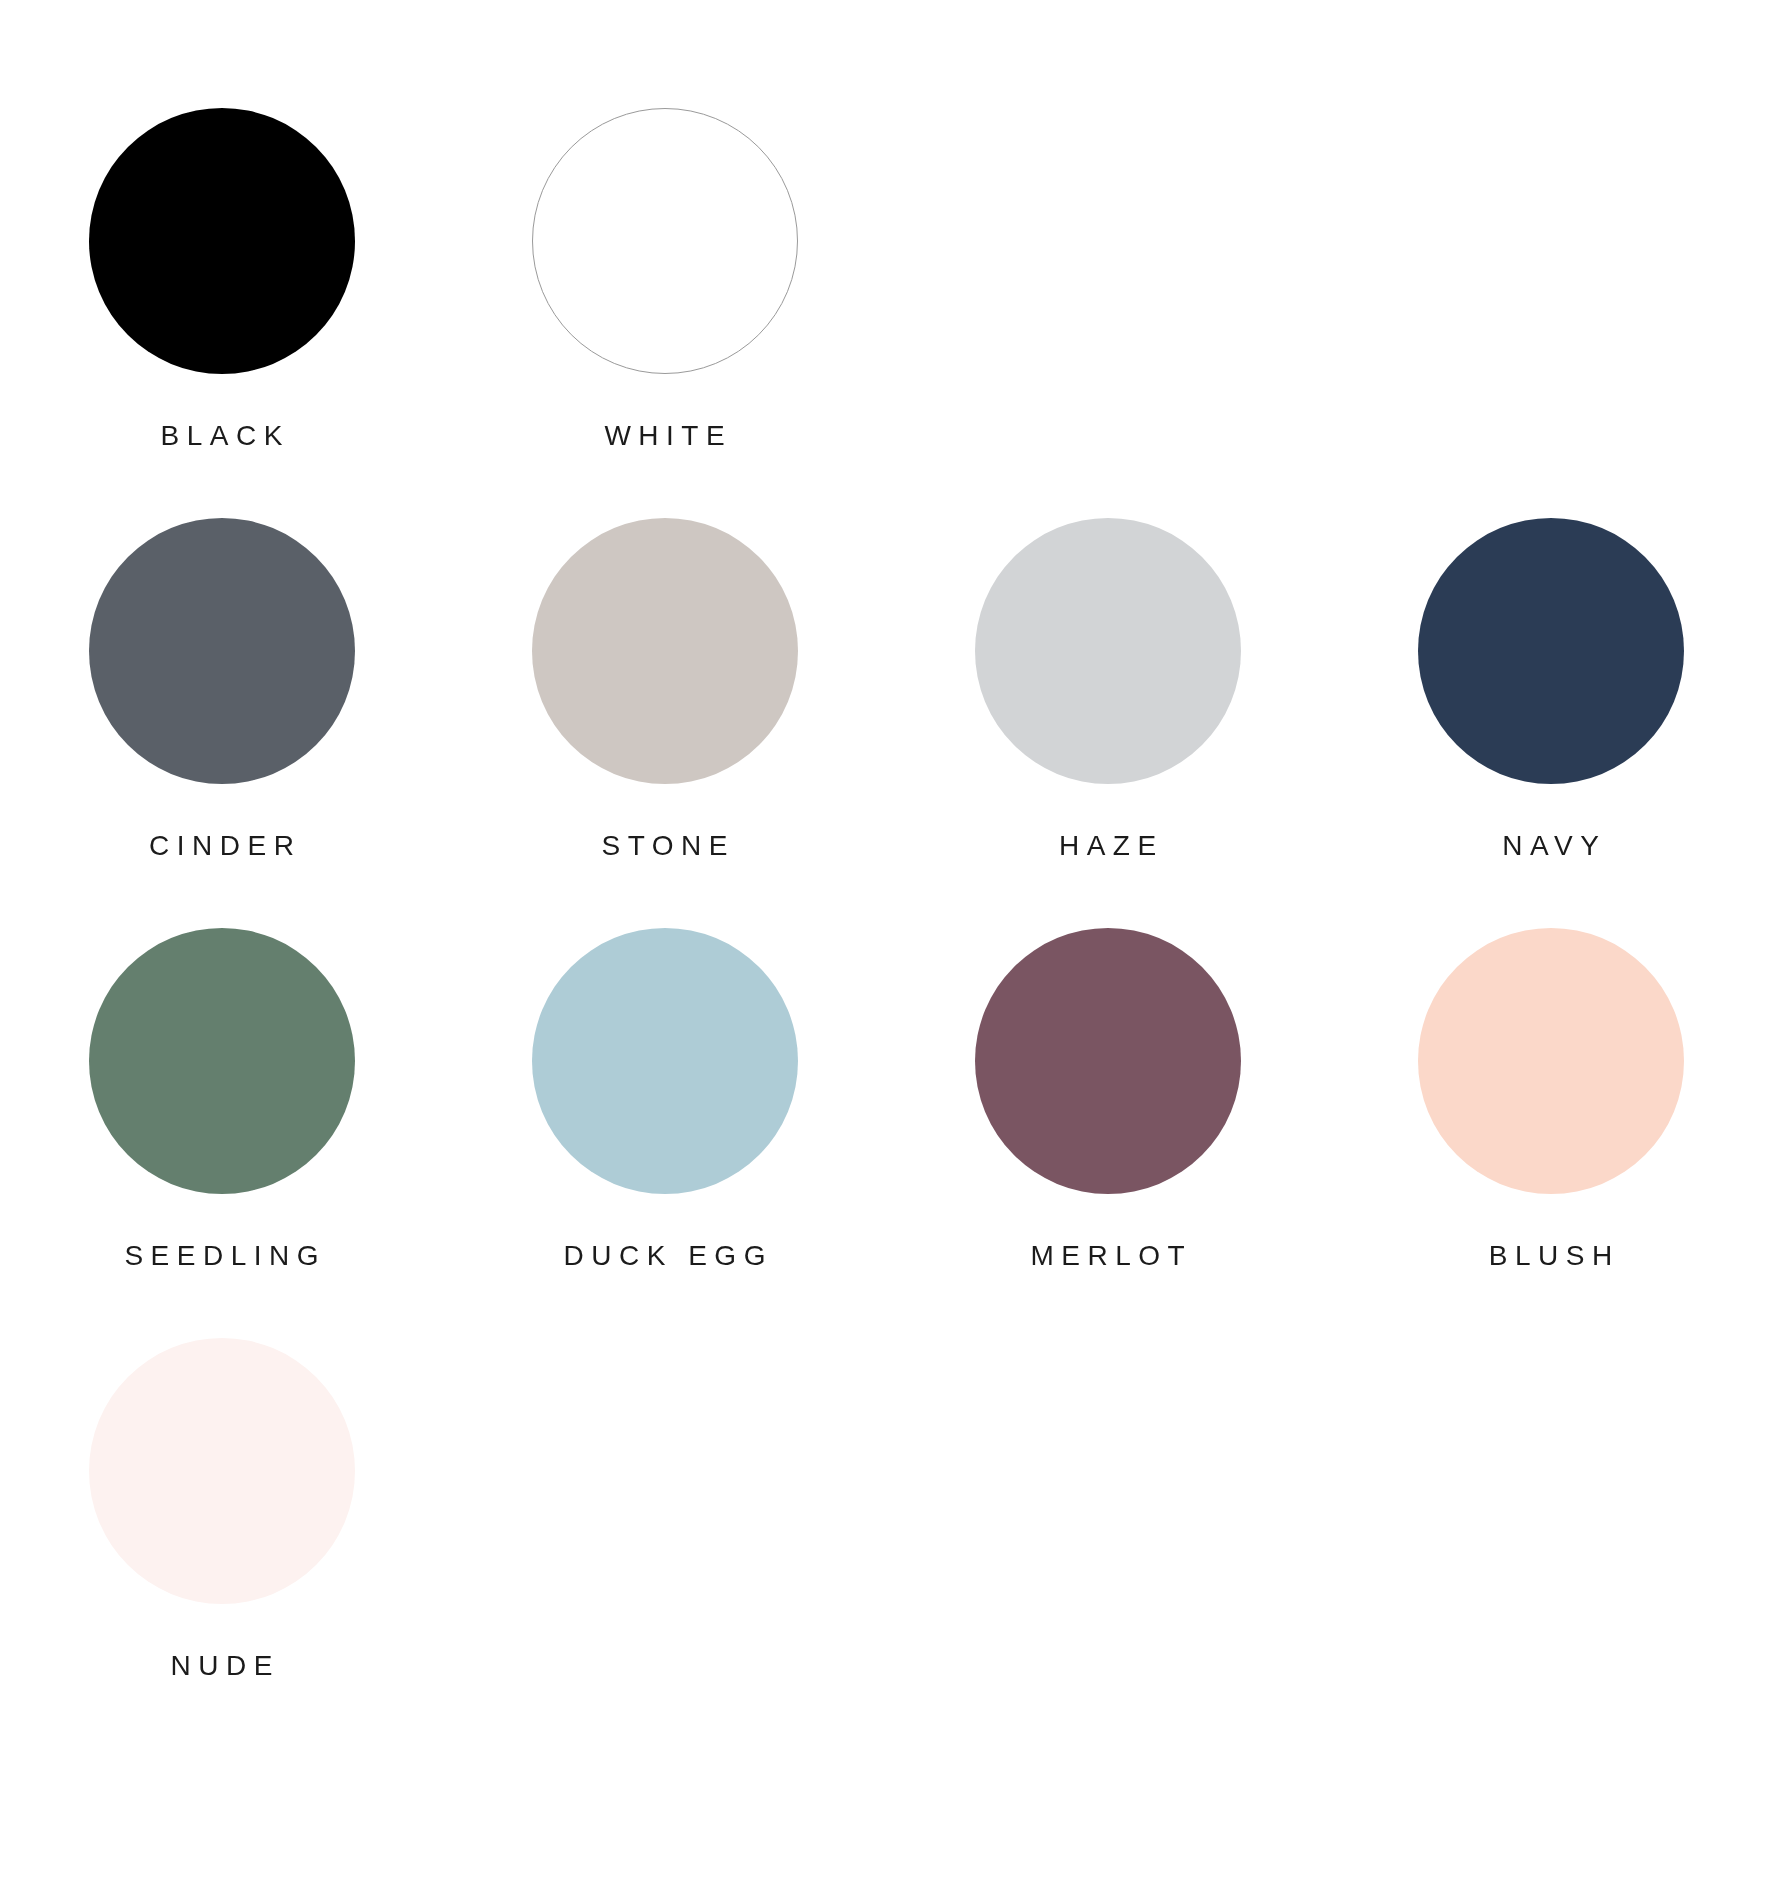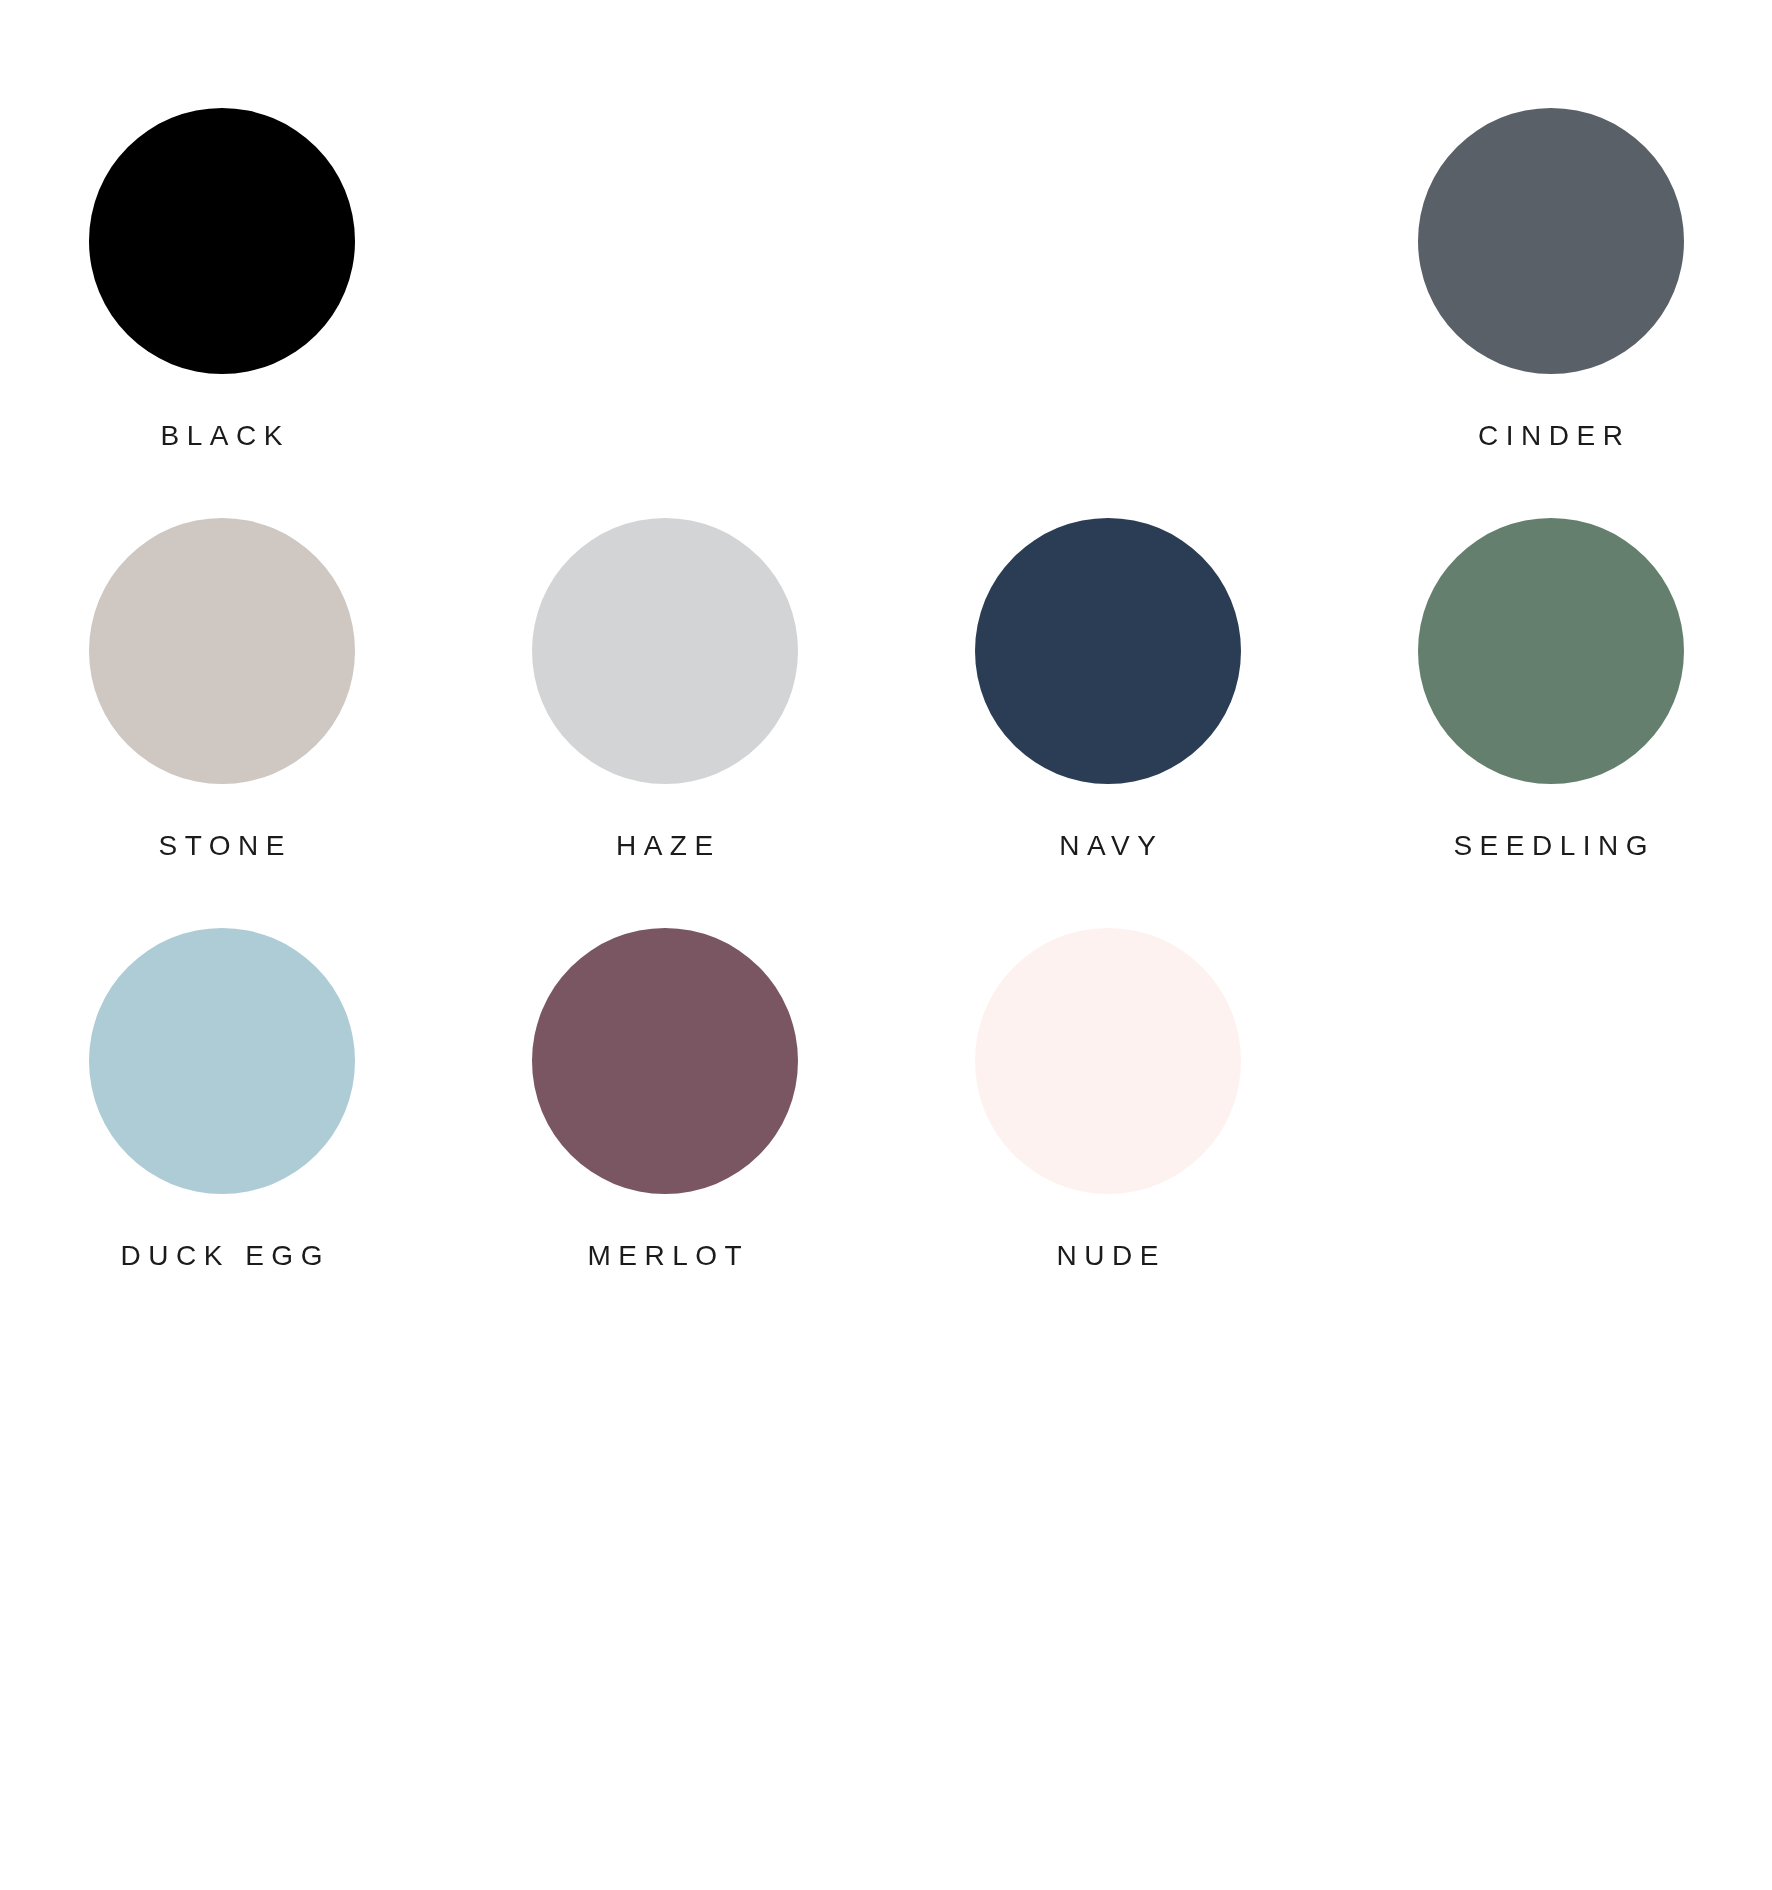--- a/index.html
+++ b/index.html
@@ -76,20 +76,24 @@
 </style>
 </head>
 <body>
 
 <div class="palette-board">
   <div class="palette-grid">
       <div class="swatch-cell">
         <div class="swatch-disc" style="background: rgb(0, 0, 0);"></div>
         <div class="swatch-label">BLACK</div>
       </div>
+      <div class="swatch-cell">
+        <div class="swatch-disc outlined" style="background: rgb(255, 255, 255); border-color: rgb(154, 154, 154);"></div>
+        <div class="swatch-label">WHITE</div>
+      </div>
       <div class="swatch-cell is-empty"></div>
       <div class="swatch-cell is-empty"></div>
       <div class="swatch-cell">
         <div class="swatch-disc" style="background: rgb(90, 96, 104);"></div>
         <div class="swatch-label">CINDER</div>
       </div>
       <div class="swatch-cell">
         <div class="swatch-disc" style="background: rgb(206, 199, 194);"></div>
         <div class="swatch-label">STONE</div>
       </div>
@@ -107,17 +111,21 @@
       </div>
       <div class="swatch-cell">
         <div class="swatch-disc" style="background: rgb(174, 204, 214);"></div>
         <div class="swatch-label">DUCK EGG</div>
       </div>
       <div class="swatch-cell">
         <div class="swatch-disc" style="background: rgb(122, 85, 98);"></div>
         <div class="swatch-label">MERLOT</div>
       </div>
       <div class="swatch-cell">
+        <div class="swatch-disc" style="background: rgb(251, 216, 201);"></div>
+        <div class="swatch-label">BLUSH</div>
+      </div>
+      <div class="swatch-cell">
         <div class="swatch-disc" style="background: rgb(253, 242, 240);"></div>
         <div class="swatch-label">NUDE</div>
       </div>
     </div>
 </div>
 
 </body></html>

